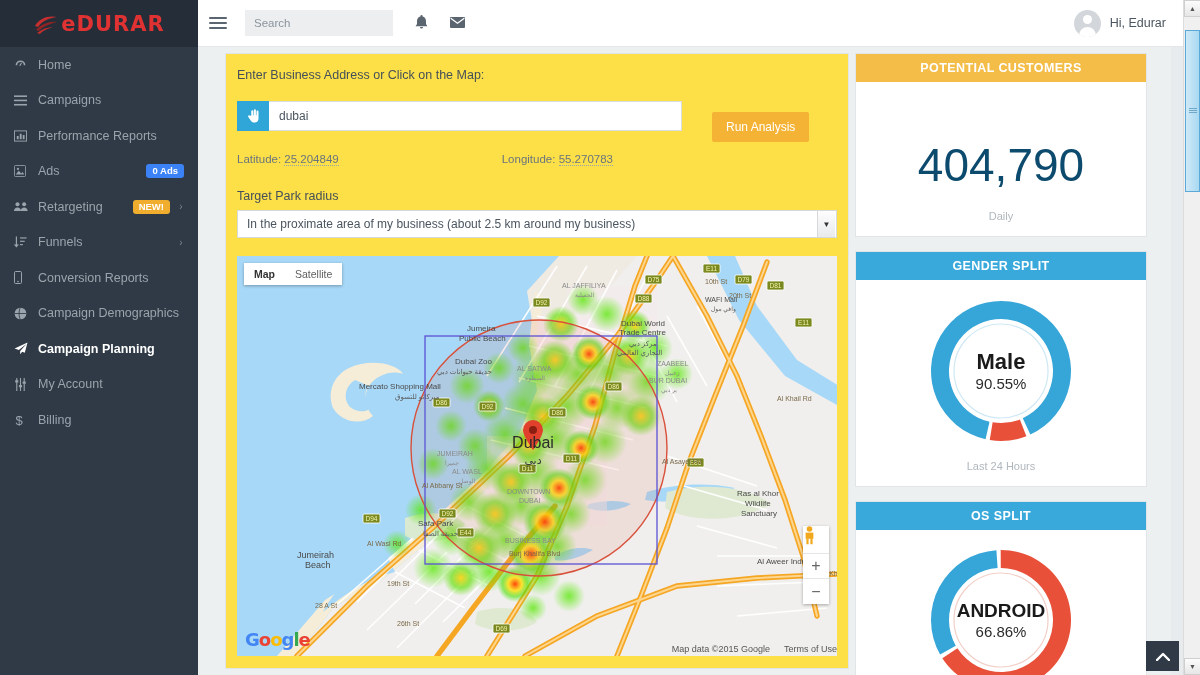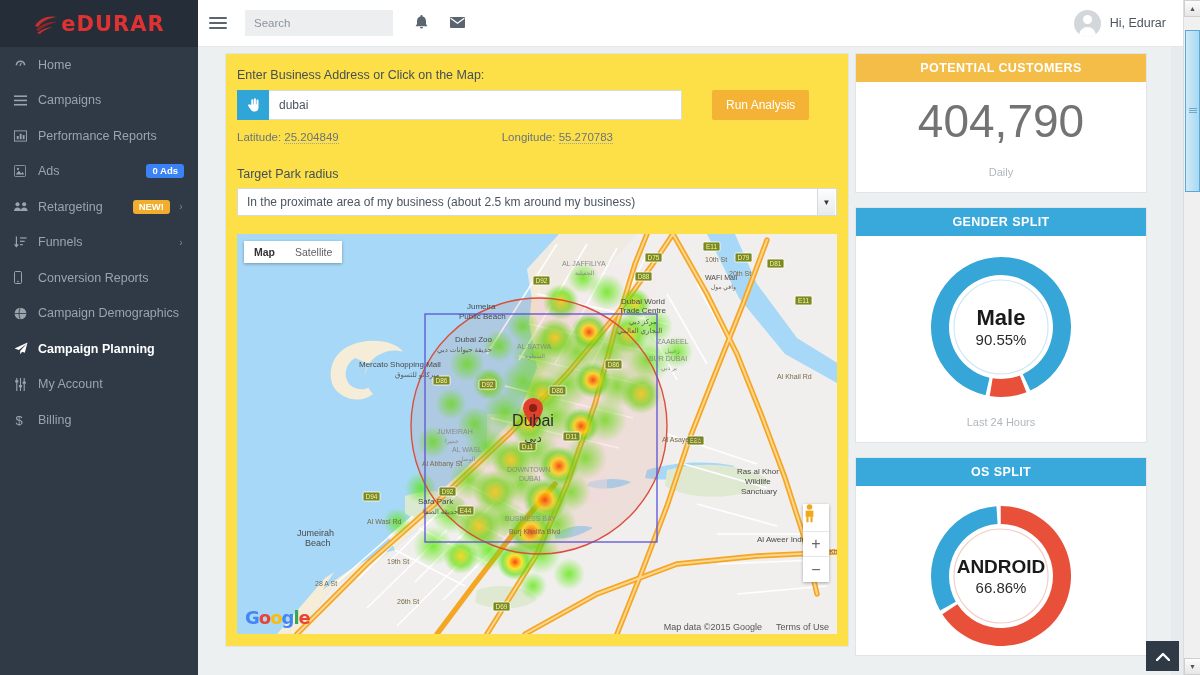--- a/index.html
+++ b/index.html
@@ -104,21 +104,21 @@
     justify-content: center; color: #fff; font-size: 13px; cursor: pointer;
   }
   #addr-input {
     flex: 1 1 auto; border: 1px solid #dadde0; border-left: none;
     font-size: 12px; color: #4a5560; padding: 0 10px;
     font-family: "Liberation Sans", sans-serif;
   }
   #run-analysis {
     margin-left: 30px; background: #f5b335; color: #fff; border: none;
     font-size: 12px; padding: 8px 14px; cursor: pointer;
-    font-family: "Liberation Sans", sans-serif; border-radius: 2px;
+    font-family: "Liberation Sans", sans-serif; border-radius: 2px; margin-top: 22px;
   }
   .coord-row { display: flex; margin-top: 11px; font-size: 11.5px; color: #6a747e; }
   .coord-row .c2 { margin-left: 163px; }
   .coord-val { border-bottom: 1px dotted #9aa4ad; }
   .radius-label { font-size: 12.5px; color: #454f59; margin-top: 24px; margin-bottom: 7px; }
   #radius-select {
     position: relative; height: 28px; border: 1px solid #d6d9dc; background: #fff;
     display: flex; align-items: center; cursor: pointer;
   }
   #radius-select .rs-text {
@@ -153,40 +153,40 @@
   #pegman {
     width: 26px; height: 28px; display: flex; align-items: center;
     justify-content: center; border-bottom: 1px solid #e6e6e6; cursor: pointer;
   }
   .zbtn {
     height: 25px; display: flex; align-items: center; justify-content: center;
     font-size: 16px; color: #666; cursor: pointer;
   }
   #zoom-in { border-bottom: 1px solid #e6e6e6; }
   #map-attr {
-    position: absolute; right: 8px; bottom: 2px; font-size: 9px; color: #555;
+    position: absolute; right: 0; bottom: 2px; font-size: 9px; color: #555;
     z-index: 6; display: flex; gap: 14px; text-align: center;
   }
   #gmaps-logo {
     position: absolute; left: 8px; bottom: 6px; z-index: 6;
     font-size: 18px; font-weight: bold; letter-spacing: -1px;
     font-family: "DejaVu Sans", sans-serif;
   }
 
   
   #right-col { position: absolute; left: 657px; top: 6px; width: 292px; }
   .card { background: #fff; margin-bottom: 14px; border: 1px solid #e2e5e8; }
   .card-head {
     height: 28px; display: flex; align-items: center; justify-content: center;
     color: #fff; font-size: 12.5px; font-weight: bold; letter-spacing: .4px;
   }
   .card-body { text-align: center; padding: 16px 0 14px 0; }
   #pc-number {
-    font-size: 46px; color: #737373; font-weight: normal;
-    font-family: "Liberation Sans", sans-serif; line-height: 1;
+    font-size: 46px; color: #0c4a6e; font-weight: normal;
+    font-family: "Liberation Sans", sans-serif; line-height: 1; margin-top: 44px;
   }
   .card-sub { font-size: 11px; color: #b0b7bd; margin-top: 22px; }
   .donut-wrap { position: relative; width: 150px; height: 150px; margin: 4px auto 0 auto; }
   .donut-center {
     position: absolute; left: 0; right: 0; top: 50%; transform: translateY(-50%);
     text-align: center;
   }
   .donut-title { font-size: 22px; font-weight: bold; color: #1a1a1a; line-height: 1.05; }
   .donut-pct { font-size: 15px; color: #2b2b2b; margin-top: 2px; }
 

